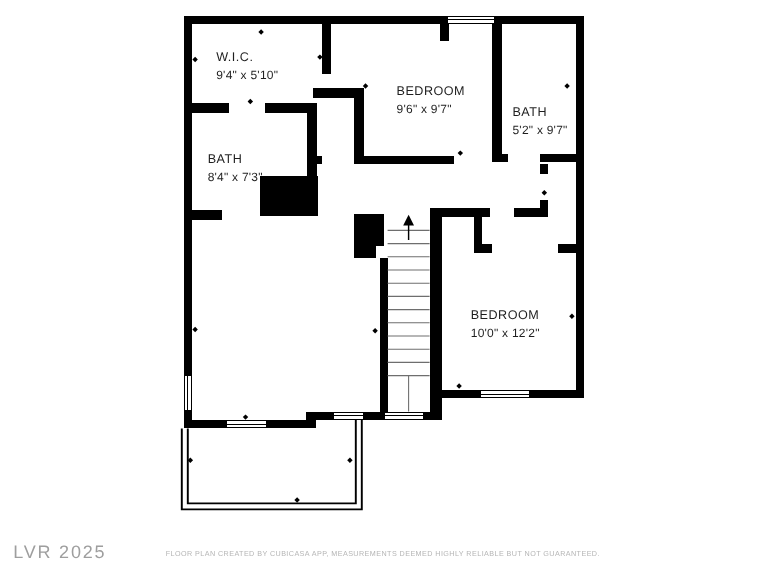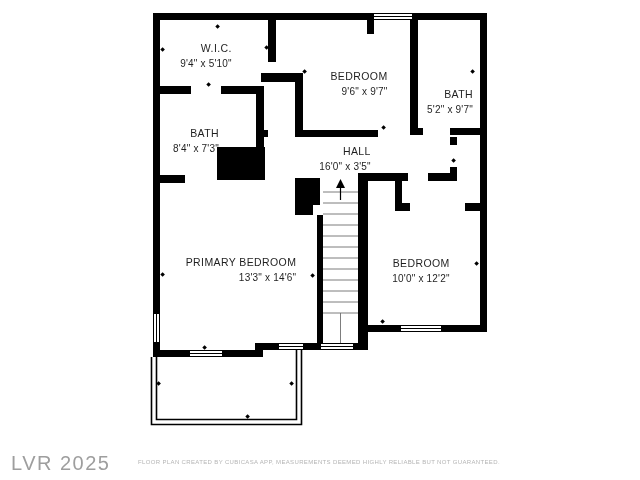--- a/index.html
+++ b/index.html
@@ -3,26 +3,26 @@
 <meta charset="utf-8">
 <style>
   html,body{margin:0;padding:0;background:#ffffff;}
   .stage{
     position:relative;width:640px;height:480px;background:#ffffff;
     font-family:"Liberation Sans","DejaVu Sans",sans-serif;overflow:hidden;
   }
   .plan-svg{position:absolute;left:0;top:0;}
   .room{
     position:absolute;transform:translateX(-50%);
-    text-align:right;color:#1f1f1f;white-space:nowrap;
+    text-align:left;color:#1f1f1f;white-space:nowrap;
   }
   .room .room-name{font-size:10.5px;letter-spacing:.4px;line-height:15px;}
   .room .room-dims{font-size:10px;letter-spacing:.2px;line-height:15px;}
   .watermark{
-    position:absolute;left:11px;top:452px;font-size:20px;letter-spacing:1.5px;
+    position:absolute;left:11px;top:452px;font-size:15px;letter-spacing:1.5px;
     color:#9e9e9e;
   }
   .disclaimer{
     position:absolute;left:319px;top:459px;transform:translateX(-50%);
     font-size:6px;letter-spacing:.35px;color:#b5b5b5;white-space:nowrap;
   }
 </style>
 </head>
 <body>
 
@@ -158,28 +158,20 @@
     <div class="room-dims">9'6" x 9'7"</div>
   </div>
   <div class="room" style="left:450px;top:87px">
     <div class="room-name">BATH</div>
     <div class="room-dims">5'2" x 9'7"</div>
   </div>
   <div class="room" style="left:196px;top:126px">
     <div class="room-name">BATH</div>
     <div class="room-dims">8'4" x 7'3"</div>
   </div>
-  <div class="room" style="left:345px;top:144px">
-    <div class="room-name">HALL</div>
-    <div class="room-dims">16'0" x 3'5"</div>
-  </div>
-  <div class="room" style="left:241px;top:255px">
-    <div class="room-name">PRIMARY BEDROOM</div>
-    <div class="room-dims">13'3" x 14'6"</div>
-  </div>
   <div class="room" style="left:421px;top:256px">
     <div class="room-name">BEDROOM</div>
     <div class="room-dims">10'0" x 12'2"</div>
   </div>
 
   <div class="watermark">LVR 2025</div>
   <div class="disclaimer">FLOOR PLAN CREATED BY CUBICASA APP, MEASUREMENTS DEEMED HIGHLY RELIABLE BUT NOT GUARANTEED.</div>
 
 </div>
 

